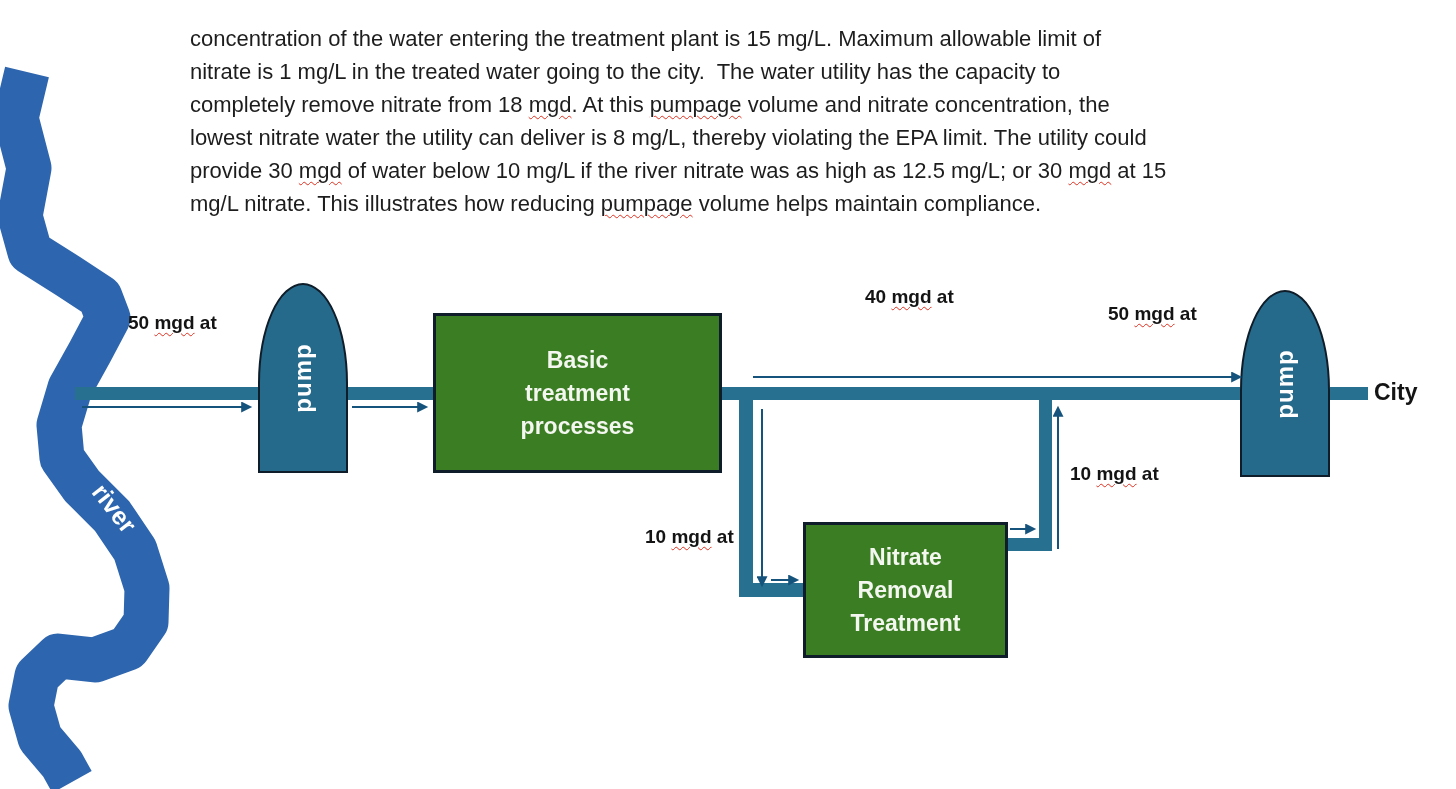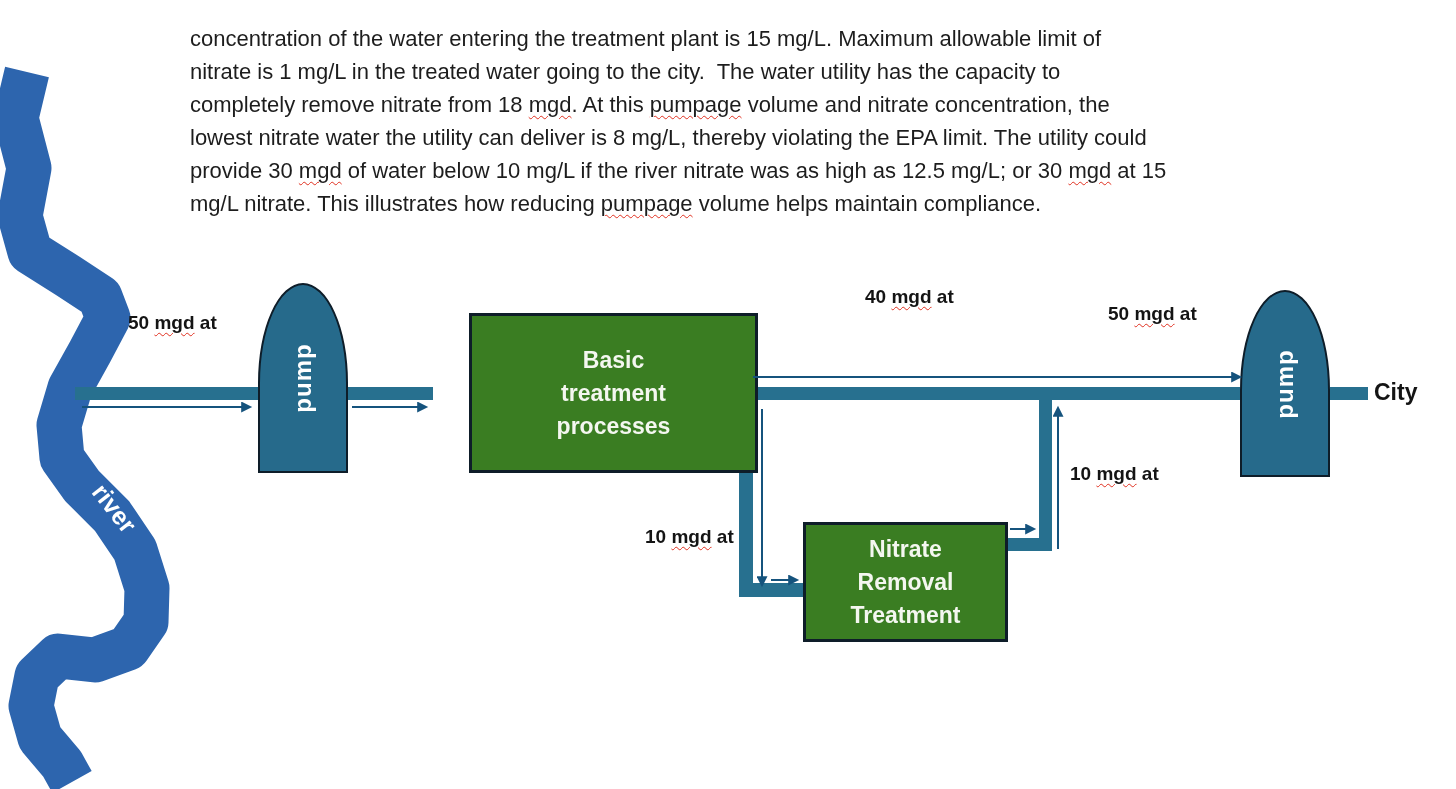--- a/index.html
+++ b/index.html
@@ -100,28 +100,28 @@
   <div class="pipe" style="left:1006px;top:538px;width:46px;height:13px;"></div>
   <div class="pipe" style="left:1039px;top:400px;width:13px;height:151px;"></div>
 
   <div class="pump" style="left:258px;top:283px;height:190px;">
     <span>pump</span>
   </div>
   <div class="pump" style="left:1240px;top:290px;height:187px;">
     <span>pump</span>
   </div>
 
-  <div class="pbox" style="left:433px;top:313px;width:289px;height:160px;margin-left:36px;">
+  <div class="pbox" style="left:433px;top:313px;width:289px;height:160px;">
     <div>
         <div><span>Basic</span></div>
         <div><span>treatment</span></div>
         <div><span>processes</span></div>
       </div>
   </div>
-  <div class="pbox" style="left:803px;top:522px;width:205px;height:120px;">
+  <div class="pbox" style="left:803px;top:522px;width:205px;height:136px;">
     <div>
         <div><span>Nitrate</span></div>
         <div><span>Removal</span></div>
         <div><span>Treatment</span></div>
       </div>
   </div>
 
   <svg class="overlay" width="1456" height="789" viewBox="0 0 1456 789">
     <defs>
       <marker id="ah" viewBox="0 0 10 10" refX="8" refY="5" markerWidth="13" markerHeight="11" orient="auto" markerUnits="userSpaceOnUse">

